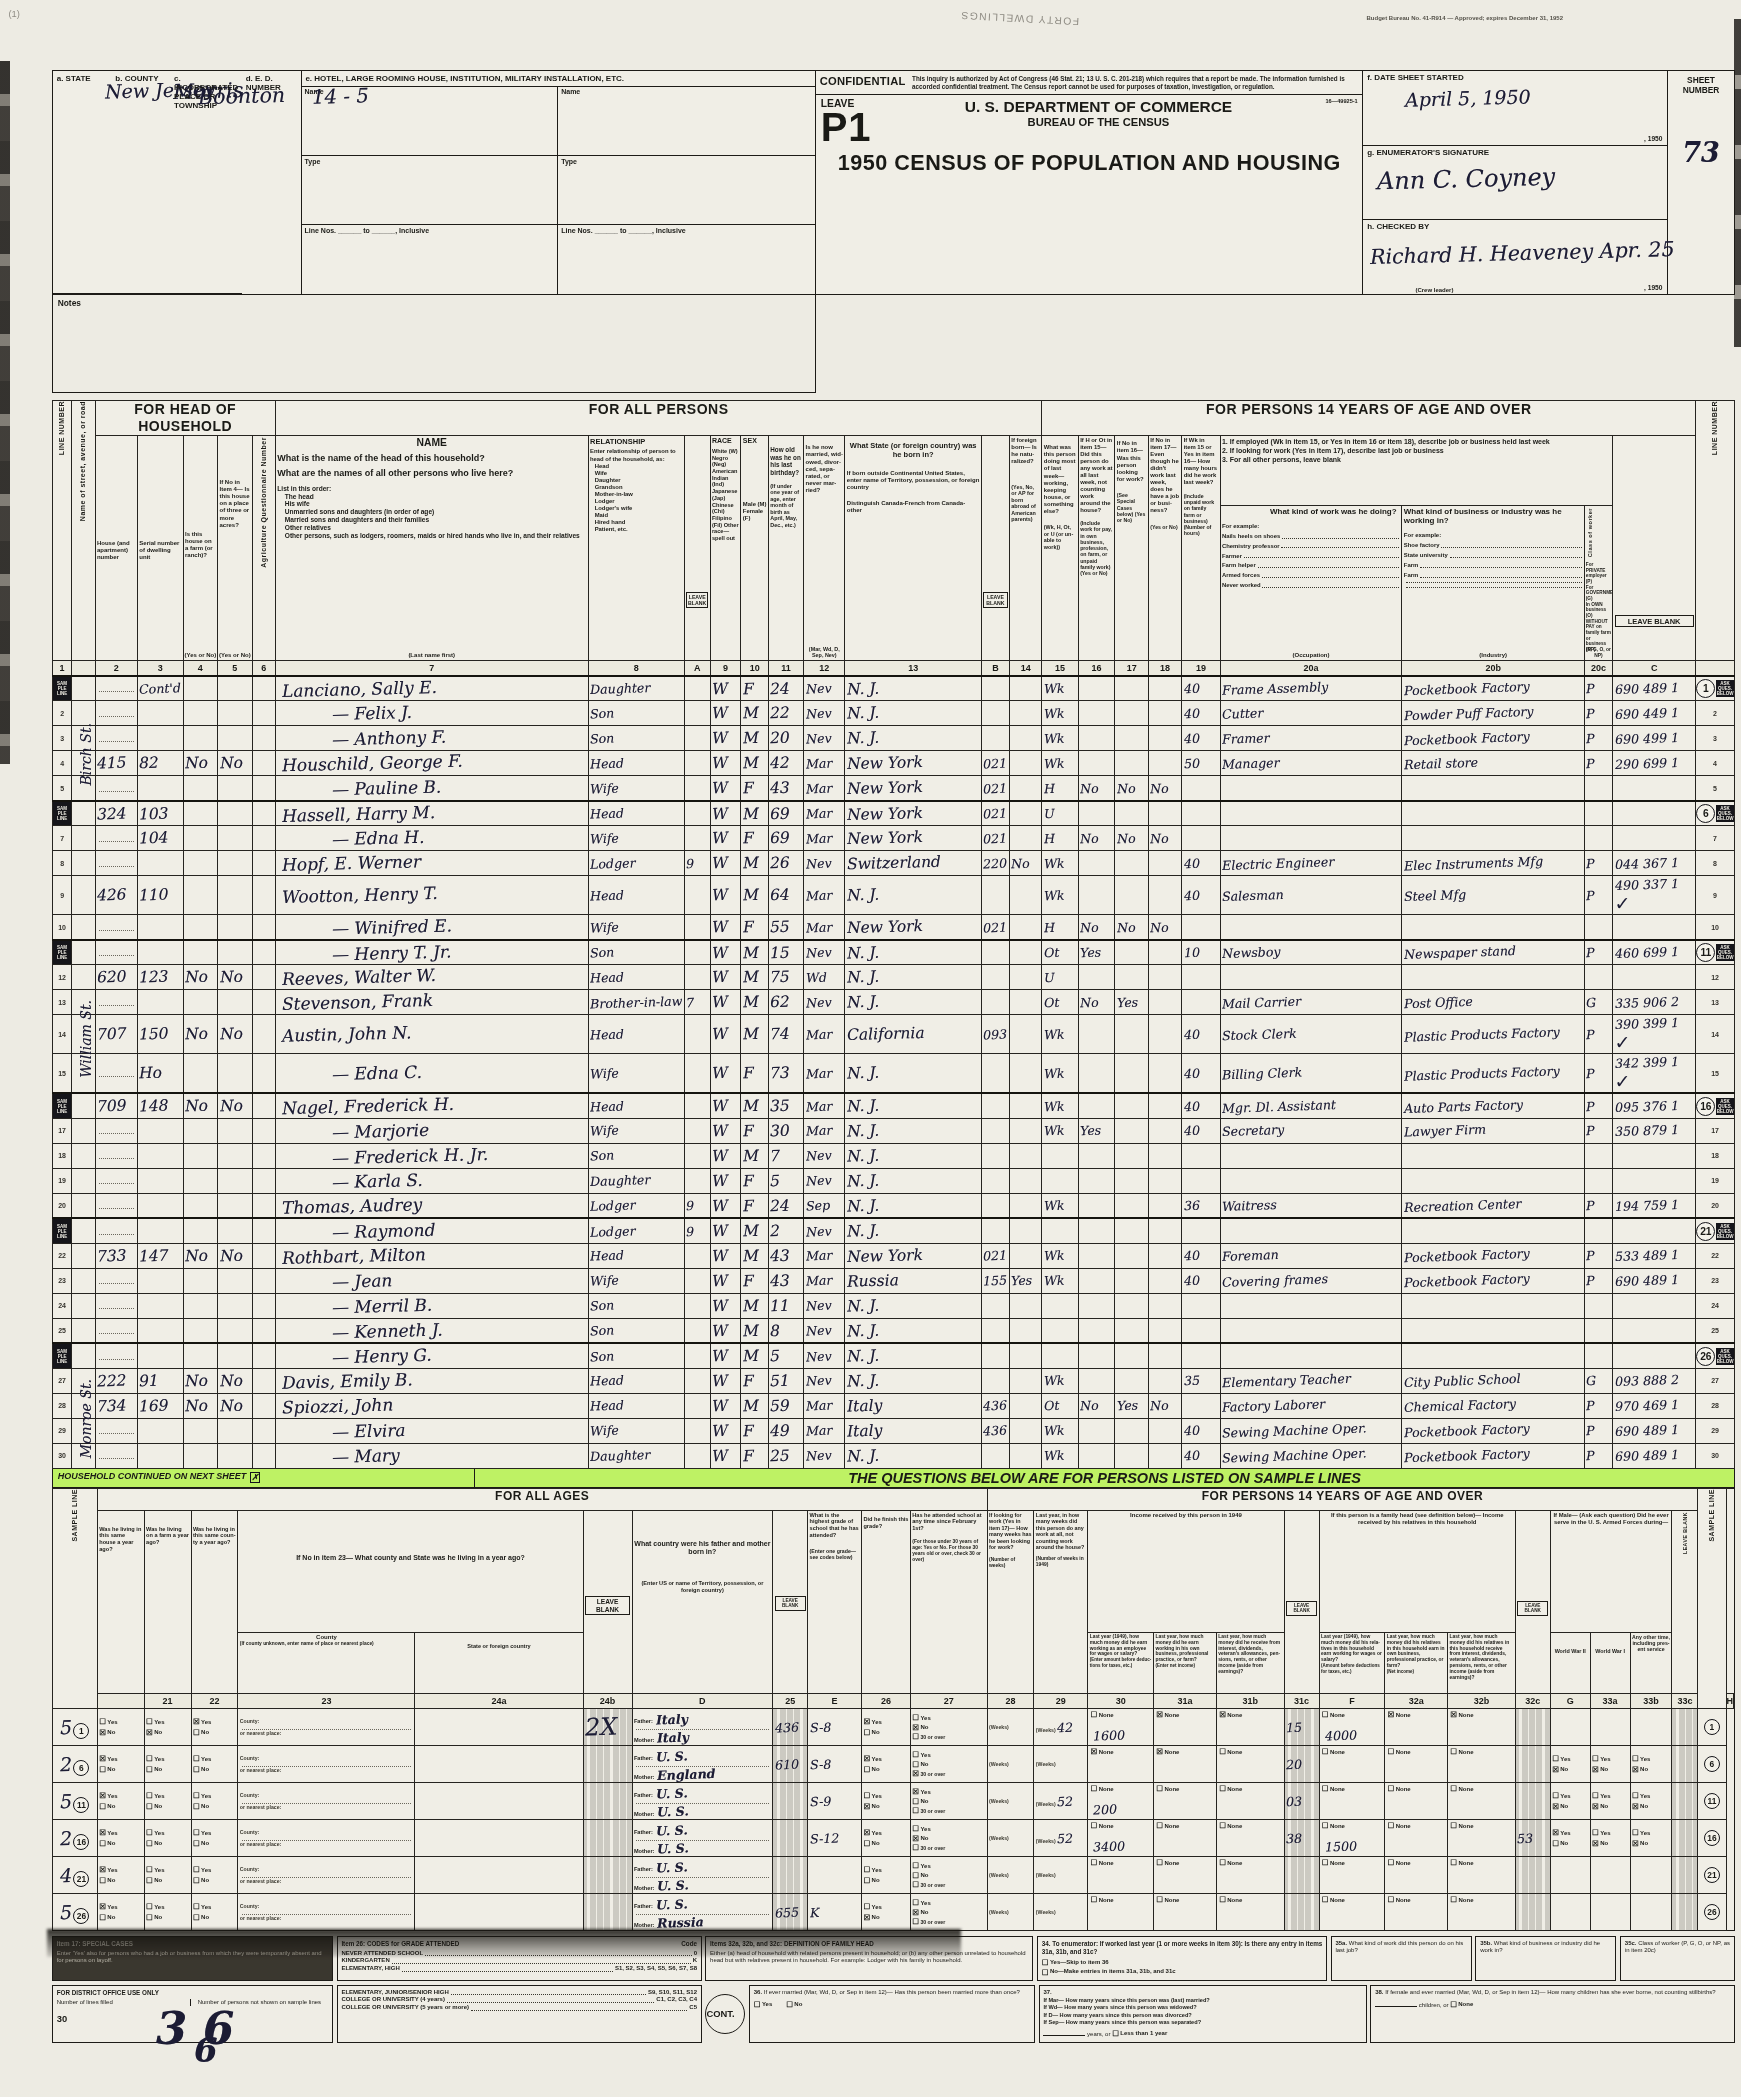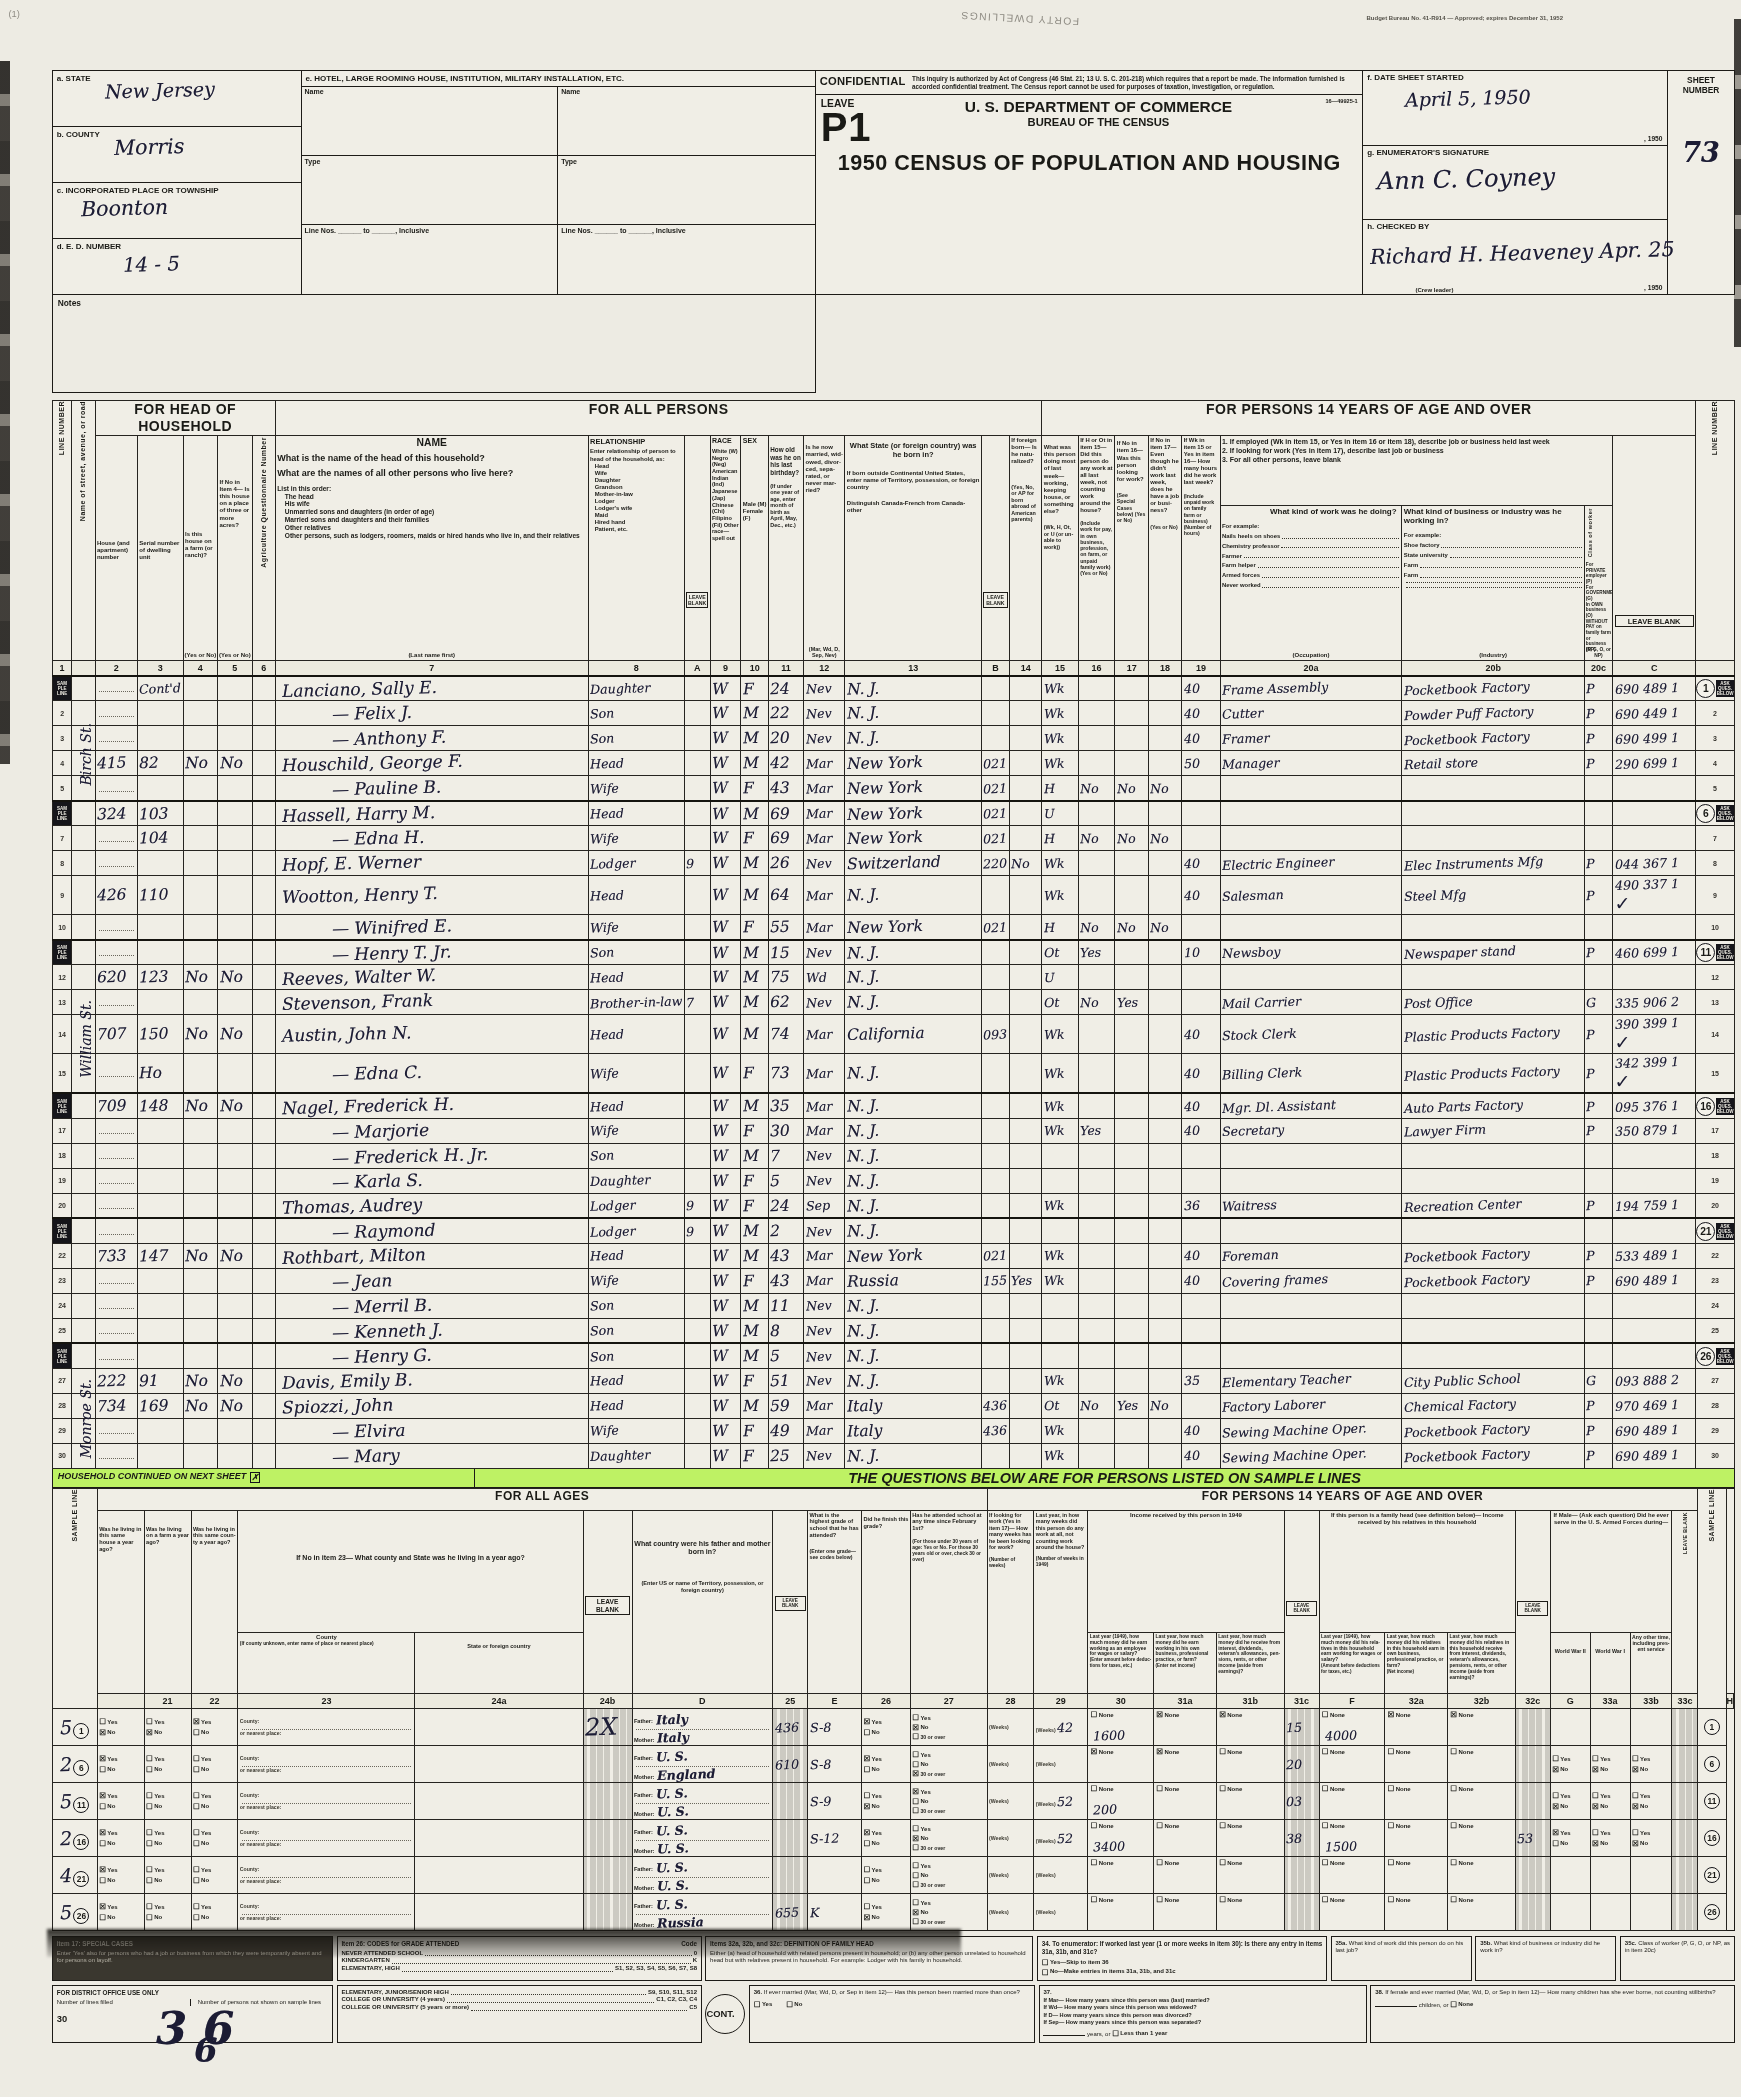--- a/index.html
+++ b/index.html
@@ -13,21 +13,21 @@
   
   .hw,.hw2,.hwBig{font-family:"DejaVu Serif",serif;font-style:italic;color:#1c1c34;text-shadow:0 0 0.5px rgba(25,25,60,.45);}
   .hw{font-size:15.5px;transform:rotate(-1.5deg);display:inline-block;white-space:nowrap;}
   .hw2{font-size:12.6px;transform:rotate(-2deg);display:inline-block;white-space:nowrap;}
   .hwBig{font-size:27px;font-weight:bold;}
   .name-hw{font-size:17px;}
   
   .form-area{position:absolute;left:52px;top:70px;width:1683px;}
   .hdr{display:flex;align-items:stretch;}
   .box{border:1.9px solid #1d1b17;background:#f0eee6;}
-  .idcol{width:248px;display:flex;flex-direction:column;}
+  .idcol{width:248px;display:flex;flex-direction:row;}
   .idrow{border-bottom:1.4px solid #1d1b17;padding:2.8px 3.7px 0.9px 3.7px;position:relative;flex:1;}
   .idrow:last-child{border-bottom:none;}
   .idlab{font-weight:bold;font-size:8px;}
   .idval{position:absolute;left:52px;top:7.5px;}
   .hotel{width:515px;border-left:1.4px solid #1d1b17;display:flex;flex-direction:column;}
   .hotel-title{font-weight:bold;font-size:8px;padding:2.8px 3.7px;border-bottom:0.9px solid #1d1b17;}
   .hotel-grid{flex:1;display:grid;grid-template-columns:1fr 1fr;}
   .hotel-cell{border-right:0.9px solid #1d1b17;border-bottom:0.9px solid #1d1b17;font-size:7px;font-weight:bold;padding:1.9px 2.8px;min-height:24px;}
   .hotel-grid .hotel-cell:nth-child(2n){border-right:none;}
   .hotel-grid .hotel-cell:nth-child(5),.hotel-grid .hotel-cell:nth-child(6){border-bottom:none;}

